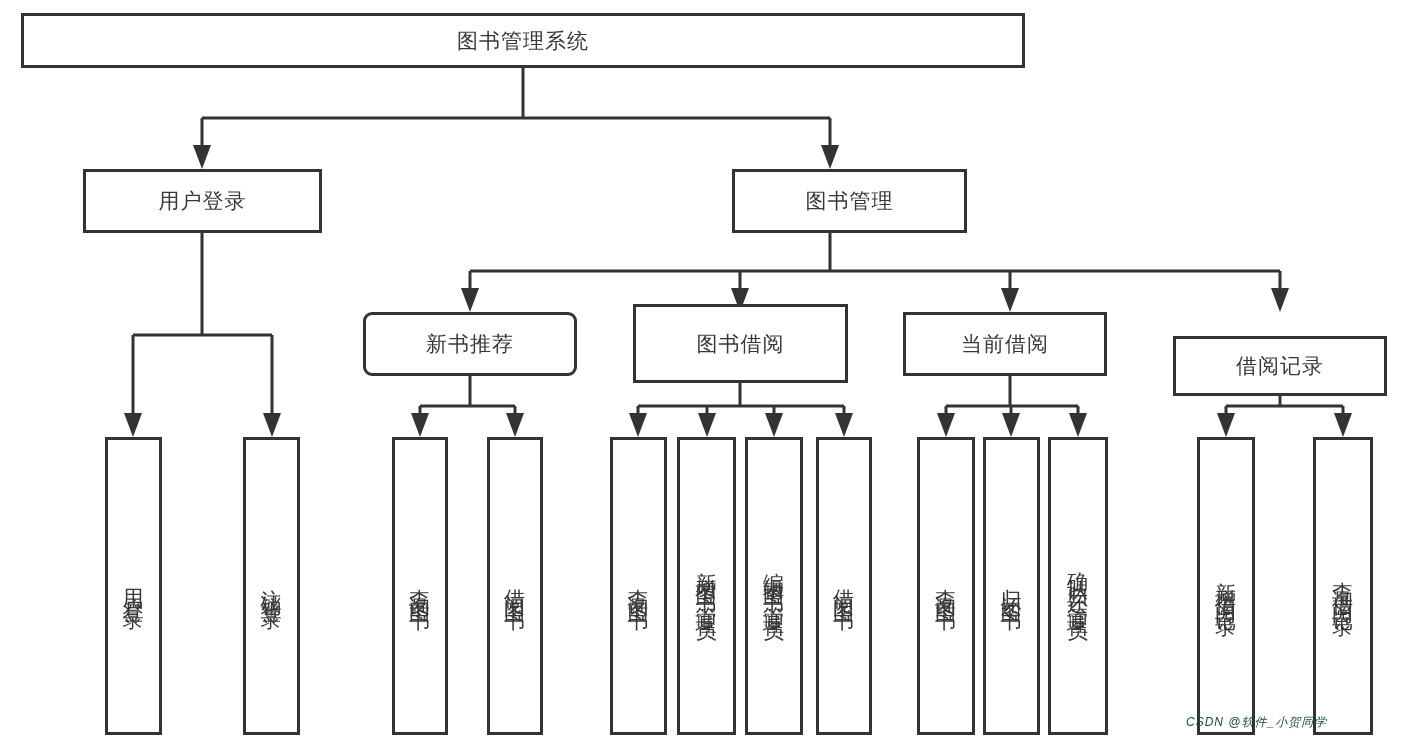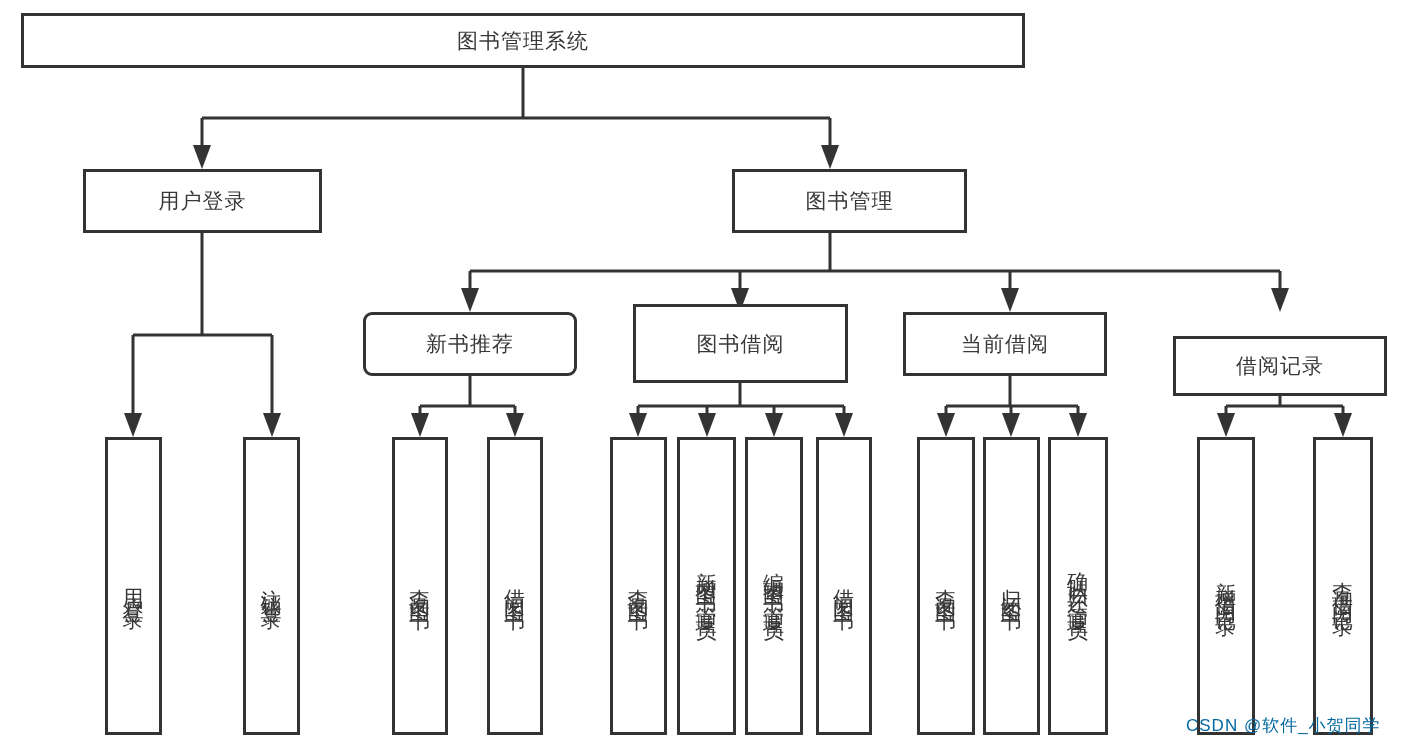--- a/index.html
+++ b/index.html
@@ -11,21 +11,21 @@
   .box{
     position:absolute;z-index:1;box-sizing:border-box;
     border:3px solid #333333;background:#ffffff;color:#383838;
     display:flex;align-items:center;justify-content:center;text-align:center;
   }
   .h-box{font-size:21px;letter-spacing:1px;}
   .v-box{font-size:21px;}
   .v-label{writing-mode:vertical-lr;text-orientation:mixed;letter-spacing:7px;line-height:1;}
   .watermark{
     position:absolute;z-index:2;left:1186px;top:714px;width:210px;
-    font-size:17px;color:#0369a1;letter-spacing:1px;white-space:nowrap;
+    font-size:12px;color:#14532d;letter-spacing:1px;white-space:nowrap;font-style:italic;
   }
 </style>
 </head>
 <body>
 
 <div class="canvas">
 
   <svg class="connectors" width="1405" height="747" viewBox="0 0 1405 747">
     <path fill="none" stroke="#333333" stroke-width="3" d="
       M523 68V118 M202 118H830 M202 118V146 M830 118V146

